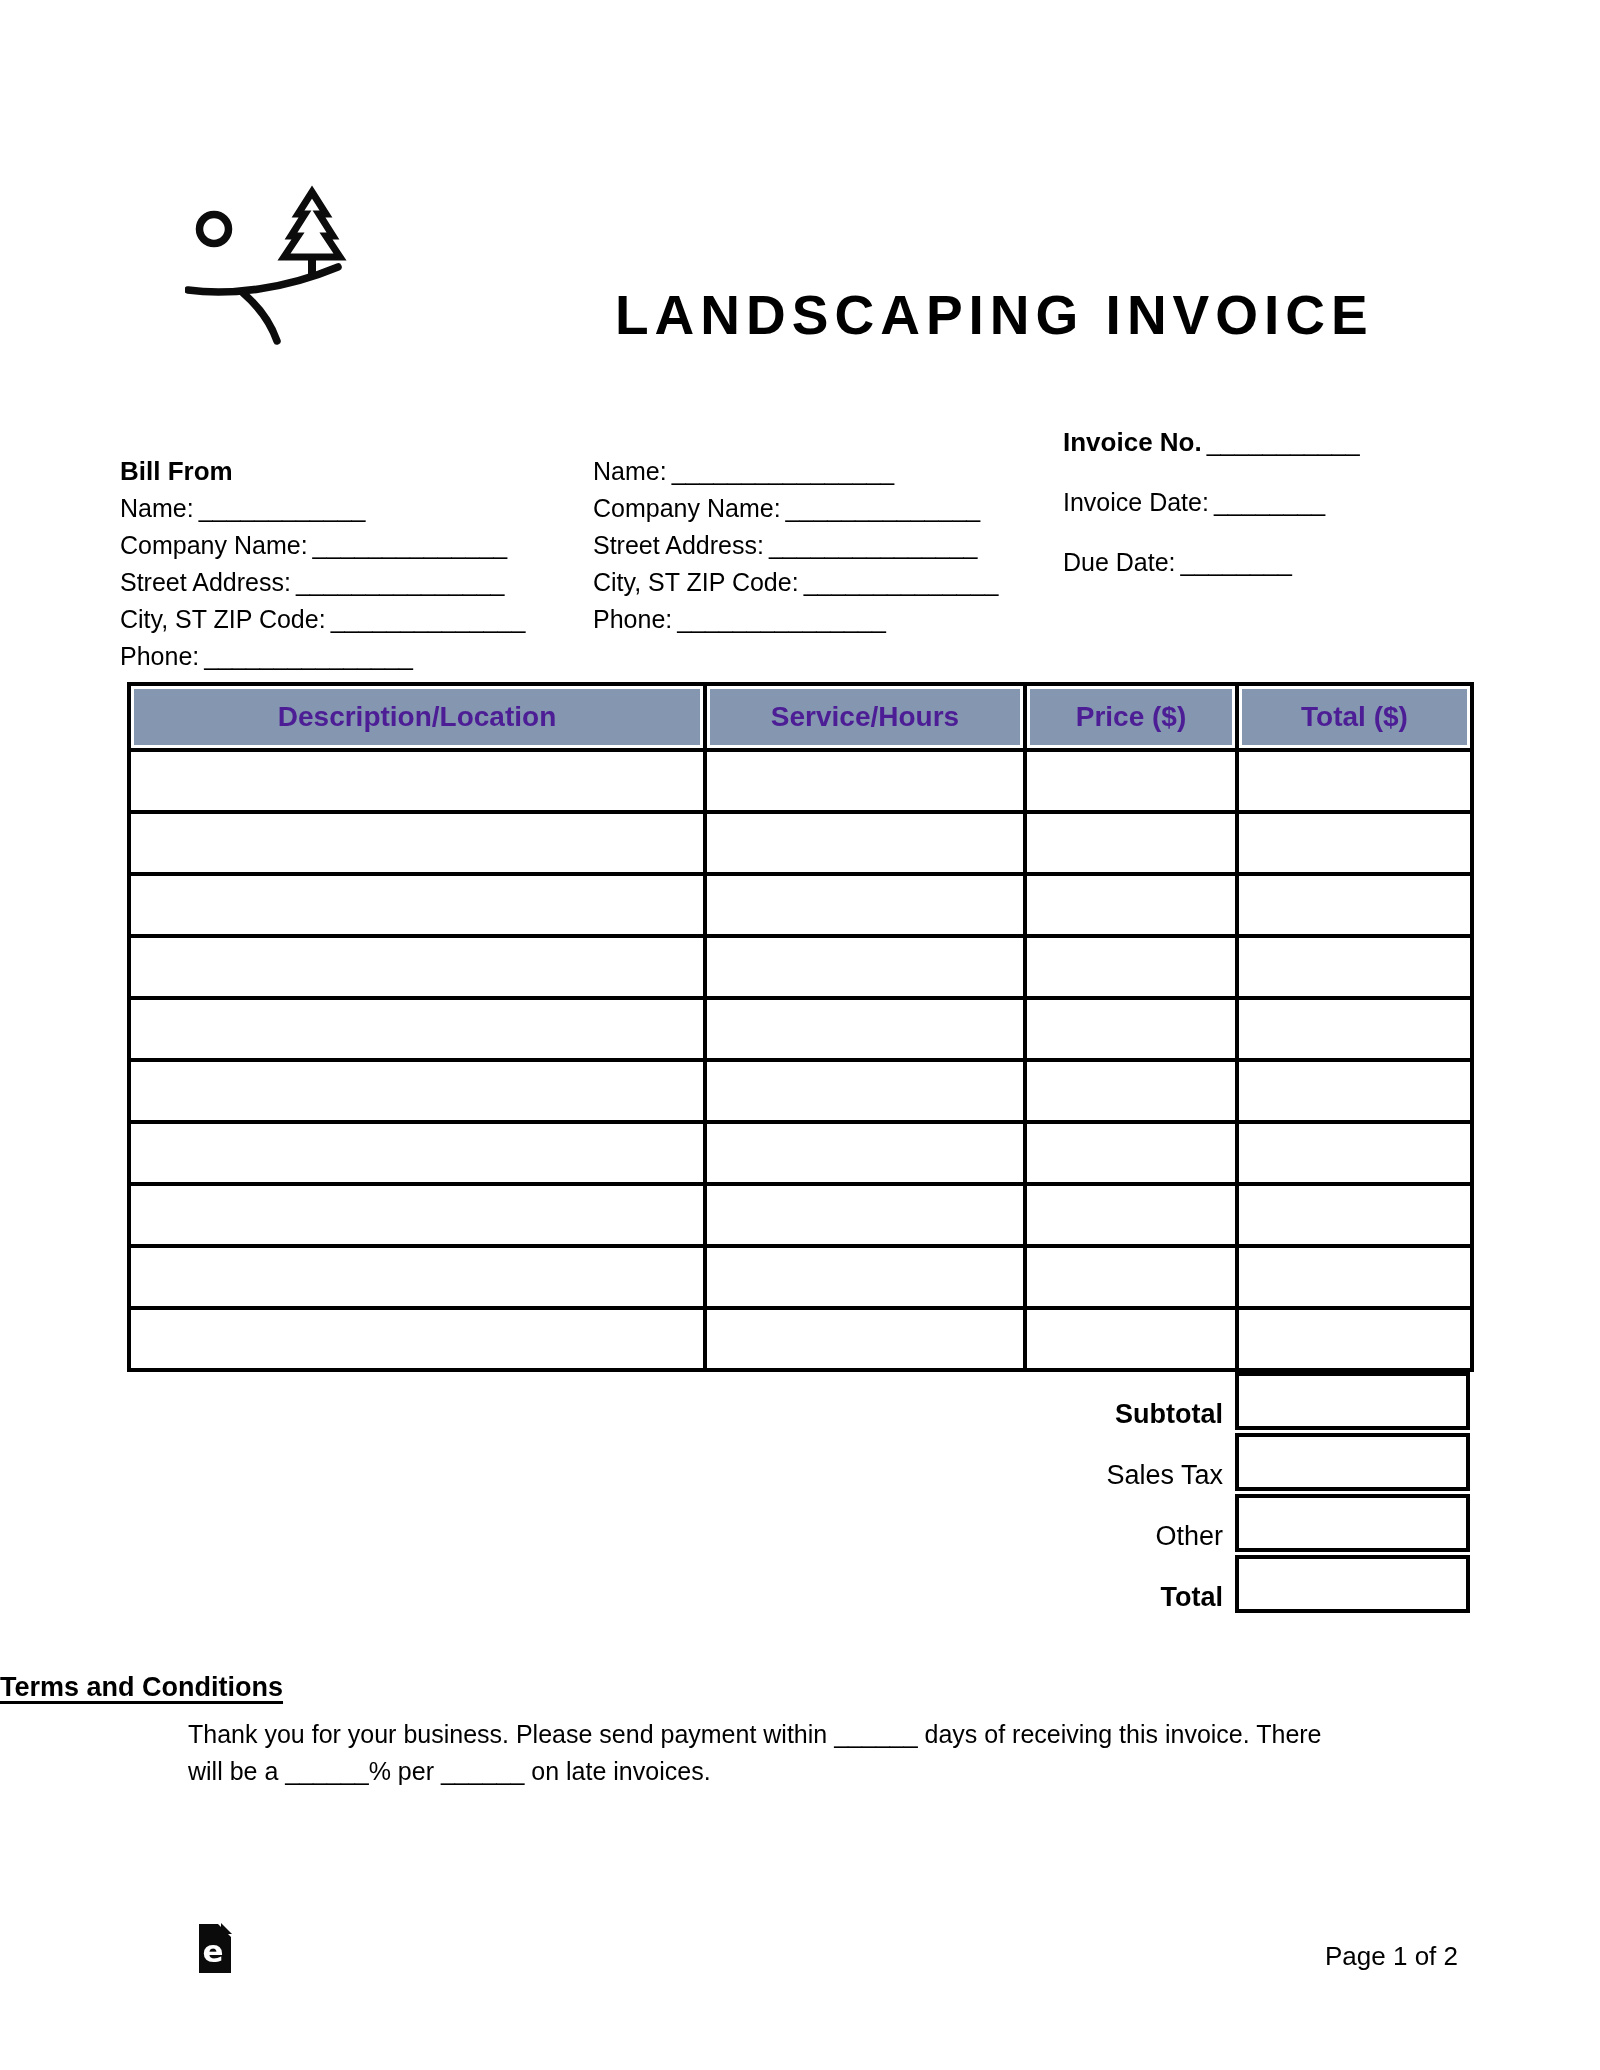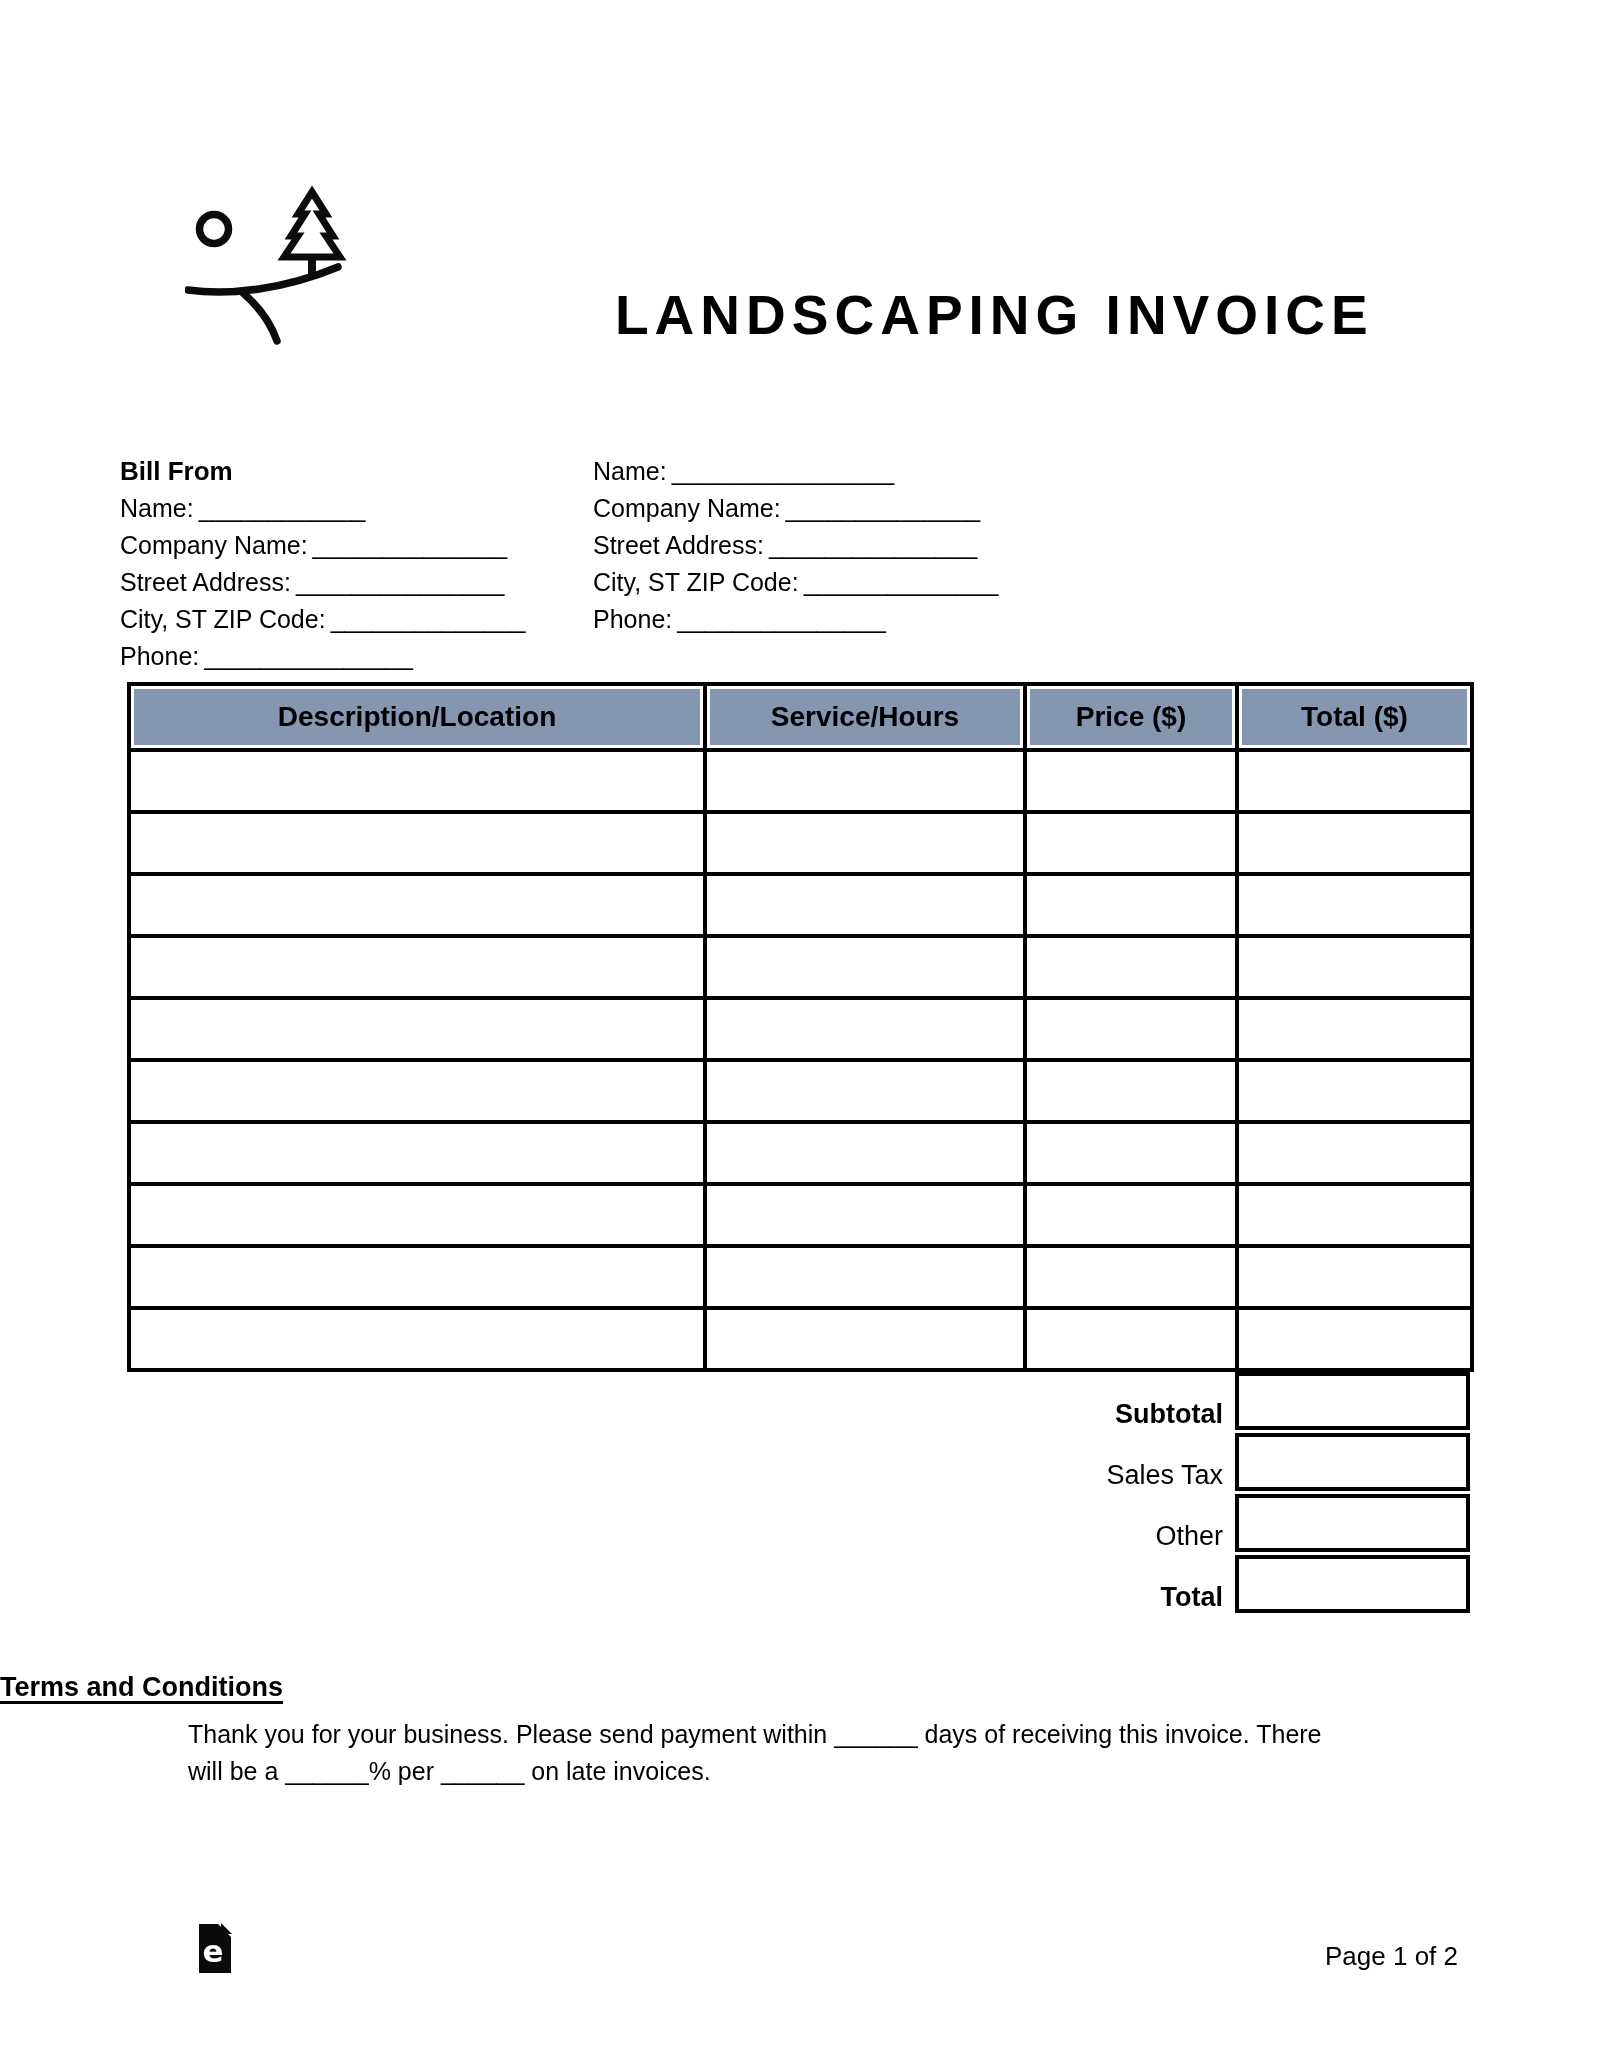--- a/index.html
+++ b/index.html
@@ -35,21 +35,21 @@
 
   
   .items-table {
     position: absolute; left: 127px; top: 682px; width: 1343px;
     border-collapse: collapse; table-layout: fixed;
   }
   .items-table th, .items-table td { border: 4px solid #000000; padding: 0; }
   .items-table th { height: 56px; padding: 3px; background: #ffffff; }
   .th-fill {
     height: 100%; display: flex; align-items: center; justify-content: center;
-    color: #000000; font-weight: 700; font-size: 28px;
+    color: #4c1d95; font-weight: 700; font-size: 28px;
   }
   .items-table td { height: 58px; background: #ffffff; }
 
   
   .summary { position: absolute; left: 127px; top: 1372px; width: 1343px; }
   .summary-row { display: flex; align-items: flex-end; height: 58px; margin-bottom: 3px; }
   .summary-label { flex: 1; text-align: right; padding-right: 12px; font-size: 27px; }
   .summary-label.bold { font-weight: 700; }
   .summary-box { width: 235px; align-self: stretch; border: 4px solid #000000; box-sizing: border-box; background: #ffffff; }
 
@@ -91,20 +91,25 @@
   </div>
 
   <div class="party bill-to">
     <div class="field-line"><span>Name:</span><span class="blank">________________</span></div>
     <div class="field-line"><span>Company Name:</span><span class="blank">______________</span></div>
     <div class="field-line"><span>Street Address:</span><span class="blank">_______________</span></div>
     <div class="field-line"><span>City, ST ZIP Code:</span><span class="blank">______________</span></div>
     <div class="field-line"><span>Phone:</span><span class="blank">_______________</span></div>
   </div>
 
+  <div class="invoice-meta">
+    <div class="meta-line"><span class="meta-label-bold">Invoice No.</span><span class="blank">___________</span></div>
+    <div class="meta-line"><span>Invoice Date:</span><span class="blank">________</span></div>
+    <div class="meta-line"><span>Due Date:</span><span class="blank">________</span></div>
+  </div>
 
   <table class="items-table">
     <colgroup>
       <col style="width:576px">
         <col style="width:320px">
         <col style="width:212px">
         <col style="width:235px">
     </colgroup>
     <thead>
       <tr>

